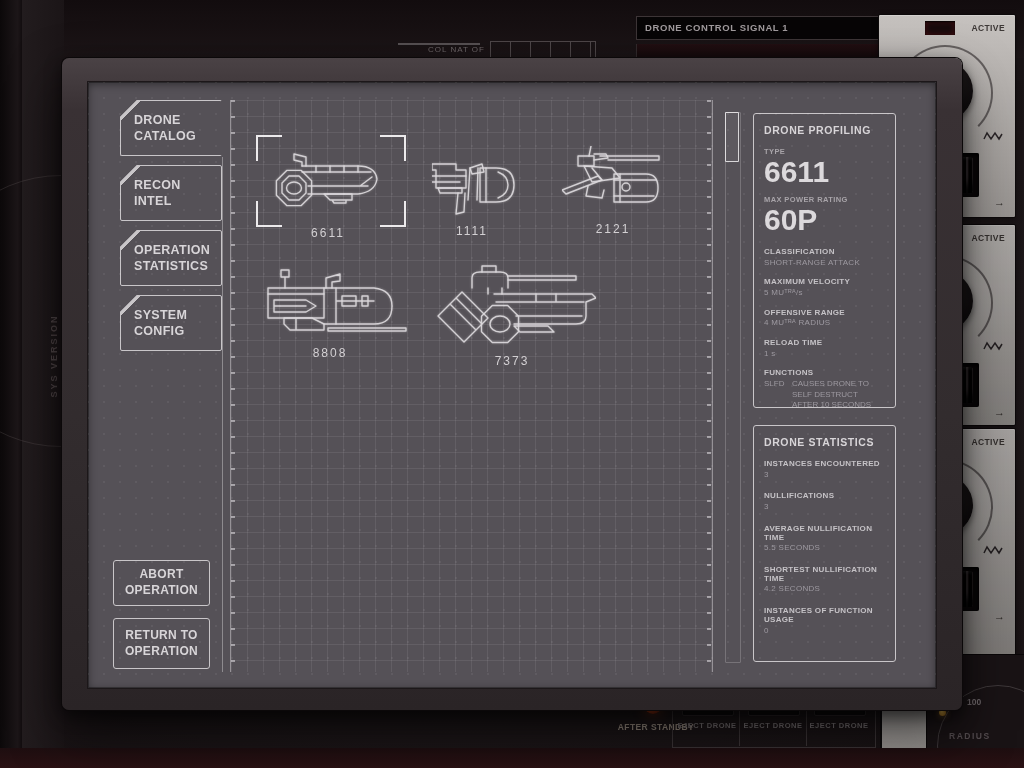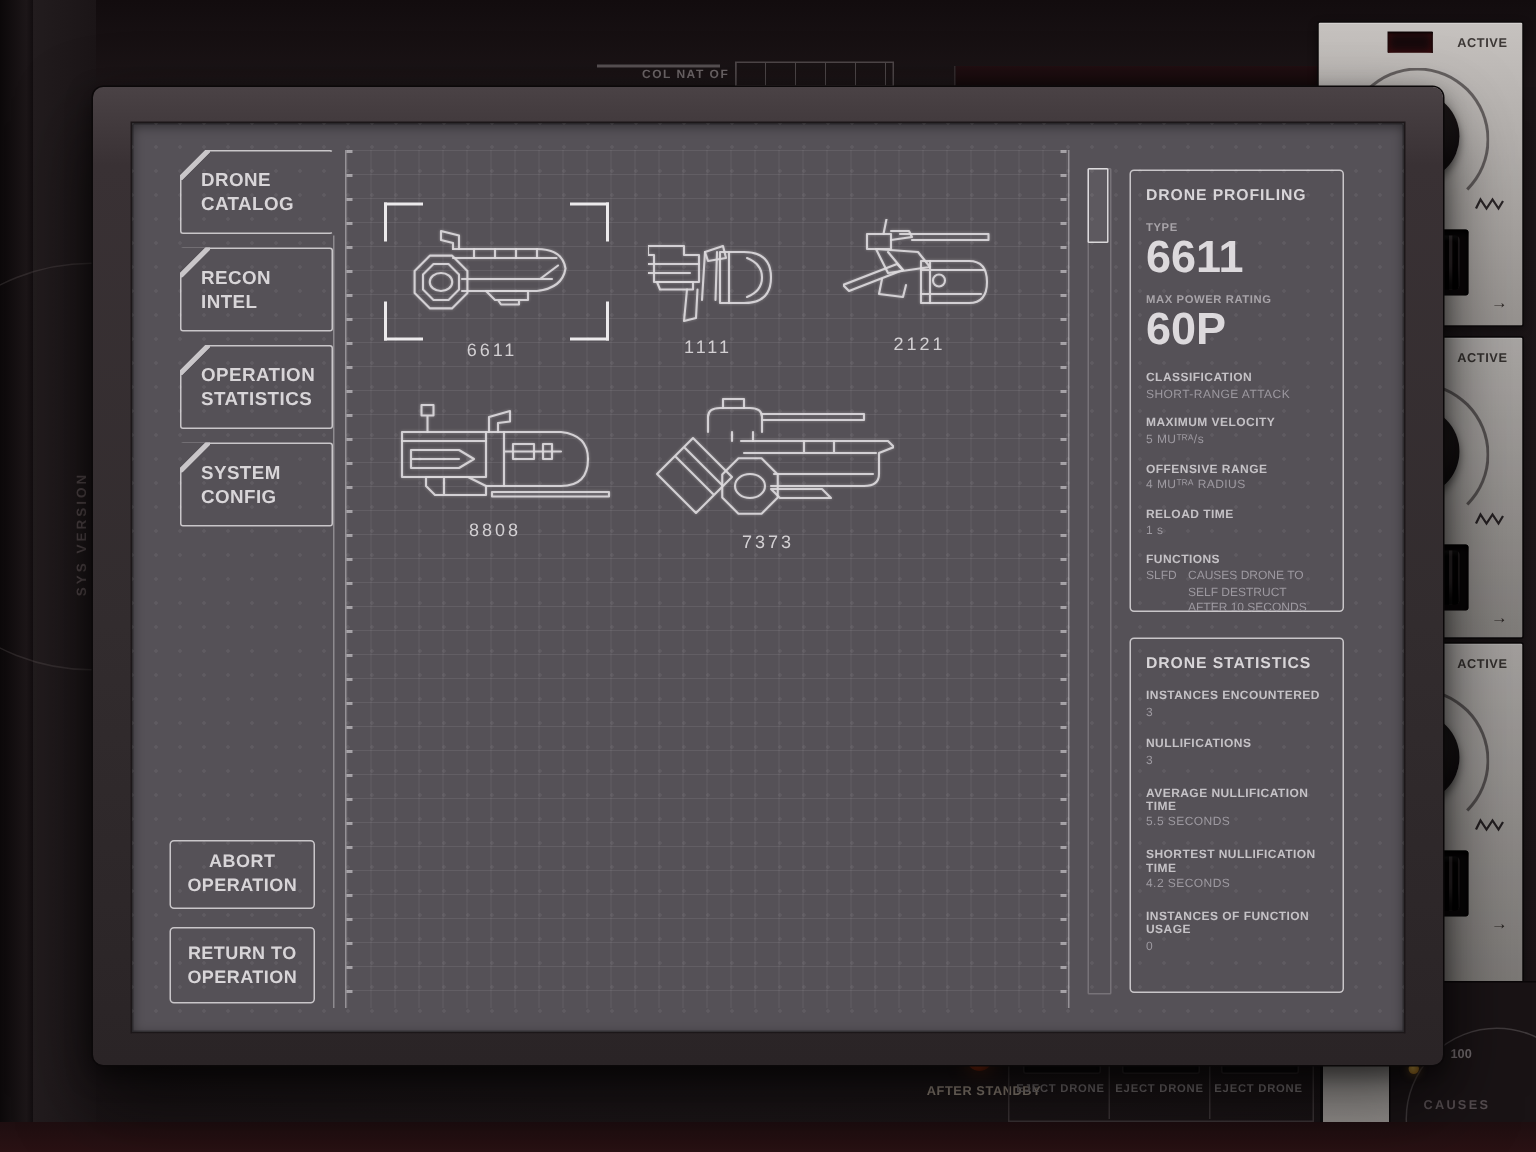--- a/index.html
+++ b/index.html
@@ -15,21 +15,21 @@
                  background:linear-gradient(90deg,#221c1e,#1b1517); }
   .bg-top-strip { left:0; top:0; width:1024px; height:58px;
                   background:linear-gradient(180deg,#120c0e,#1c1517); }
   .bg-bottom-strip { left:0; top:748px; width:1024px; height:20px;
                      background:linear-gradient(180deg,#1e0e10,#2a1113); }
   .bg-arc { left:-75px; top:175px; width:270px; height:270px; border-radius:50%;
             border:1.5px solid rgba(150,138,140,.18); }
   .sysver { left:-5px; top:350px; width:120px; height:12px; transform:rotate(-90deg);
             font-size:9px; letter-spacing:2px; color:#4f4547; font-weight:bold; text-align:center; }
   .hint-line { left:398px; top:43px; width:82px; height:2px; background:#575153; }
-  .hint-text { left:428px; top:45px; font-size:8px; color:#6e6769; letter-spacing:1px; font-weight:bold; }
+  .hint-text { left:428px; top:45px; font-size:8px; color:#6e6769; letter-spacing:1px; font-weight:normal; }
   .seg-box { left:490px; top:41px; width:104px; height:15px; border:1px solid #4e4749;
              background:repeating-linear-gradient(90deg, transparent 0 19px, #4e4749 19px 20px); }
   .signal-box { left:636px; top:16px; width:244px; height:24px; background:#070506;
                 border:1px solid #3d3537; box-sizing:border-box; }
   .signal-box span { display:block; padding-left:8px; font-size:9.5px; line-height:22px;
                      color:#a09a9d; letter-spacing:.6px; font-weight:bold; }
   .signal-sub { left:636px; top:44px; width:244px; height:13px;
                 background:linear-gradient(180deg,#220f12,#150a0c);
                 border-left:1px solid #332b2d; border-right:1px solid #332b2d; }
 
@@ -159,20 +159,23 @@
   <div class="abs bg-top-strip"></div>
   <div class="abs bg-left-edge"></div>
   <div class="abs bg-left-col"></div>
   <div class="abs bg-arc"></div>
   <div class="abs sysver">SYS VERSION</div>
 
   <div class="abs hint-line"></div>
   <div class="abs hint-text">COL NAT OF</div>
   <div class="abs seg-box"></div>
 
+  <div class="abs signal-box">
+    <span>DRONE CONTROL SIGNAL 1</span>
+  </div>
   <div class="abs signal-sub"></div>
 
   <div class="kpanel" style="top:14px; height:202px;">
     <div class="kp-ind"></div>
     <div class="kp-active">ACTIVE</div>
     <div class="kp-ring"></div>
     <div class="kp-knob"></div>
     <svg class="kp-wave" width="20" height="10">
       <polyline points="1,8 4,2 8,8 12,2 16,8 19,3" fill="none" stroke="#2a2527" stroke-width="1.5"></polyline>
       </svg>
@@ -227,21 +230,21 @@
   <div class="abs eject-btn" style="left:814px;"></div>
   <div class="abs eject-label" style="left:676px;">EJECT DRONE</div>
   <div class="abs eject-label" style="left:742px;">EJECT DRONE</div>
   <div class="abs eject-label" style="left:808px;">EJECT DRONE</div>
 
   <div class="abs keypad"></div>
   <div class="abs charge-panel">
     <div class="charge-ring"></div>
     <div class="charge-100">100</div>
     <div class="charge-dot"></div>
-    <div class="charge-label">CAUSES</div>
+    <div class="charge-label">RADIUS</div>
   </div>
   <div class="abs bg-bottom-strip"></div>
 
   <div class="abs modal">
     <div class="screen">
 
       <div class="tab active" style="top:18px;">
         <div class="cut"></div>
         <div class="tlabel">DRONE CATALOG</div>
       </div>

